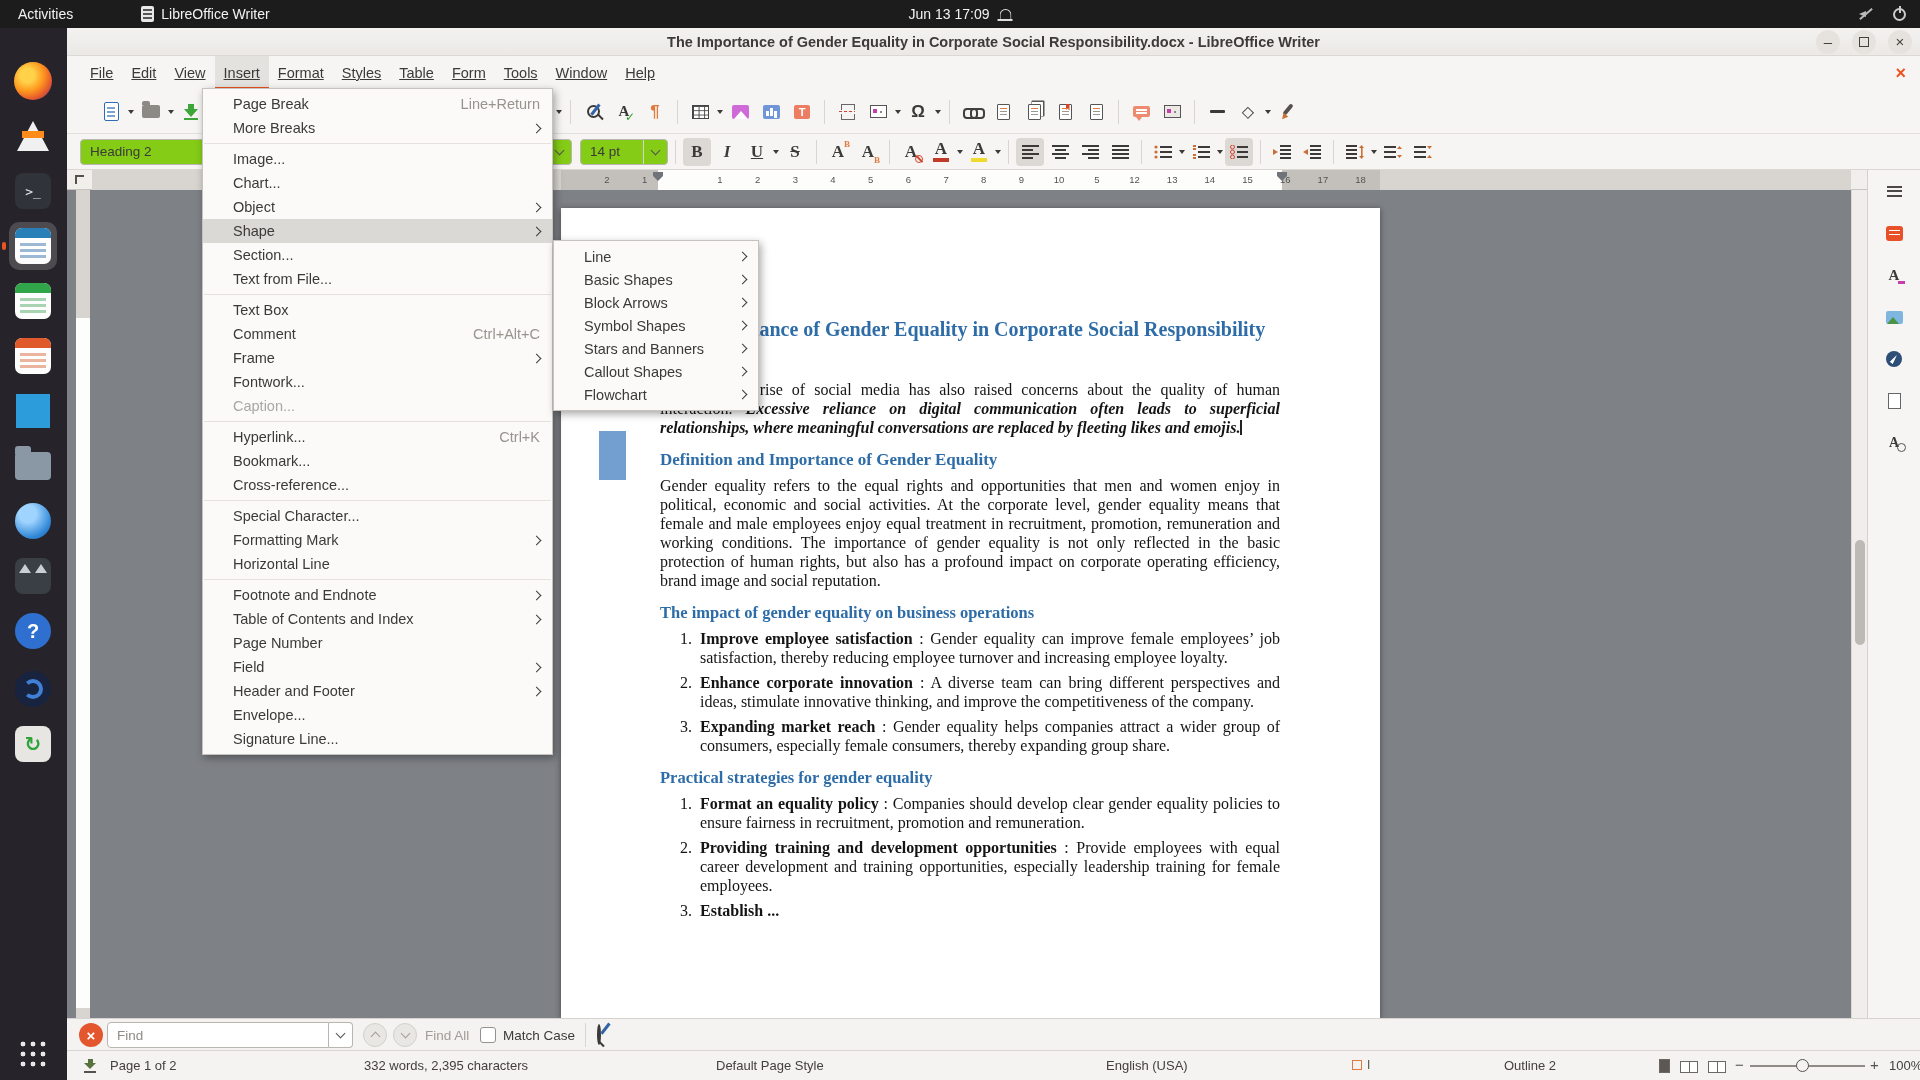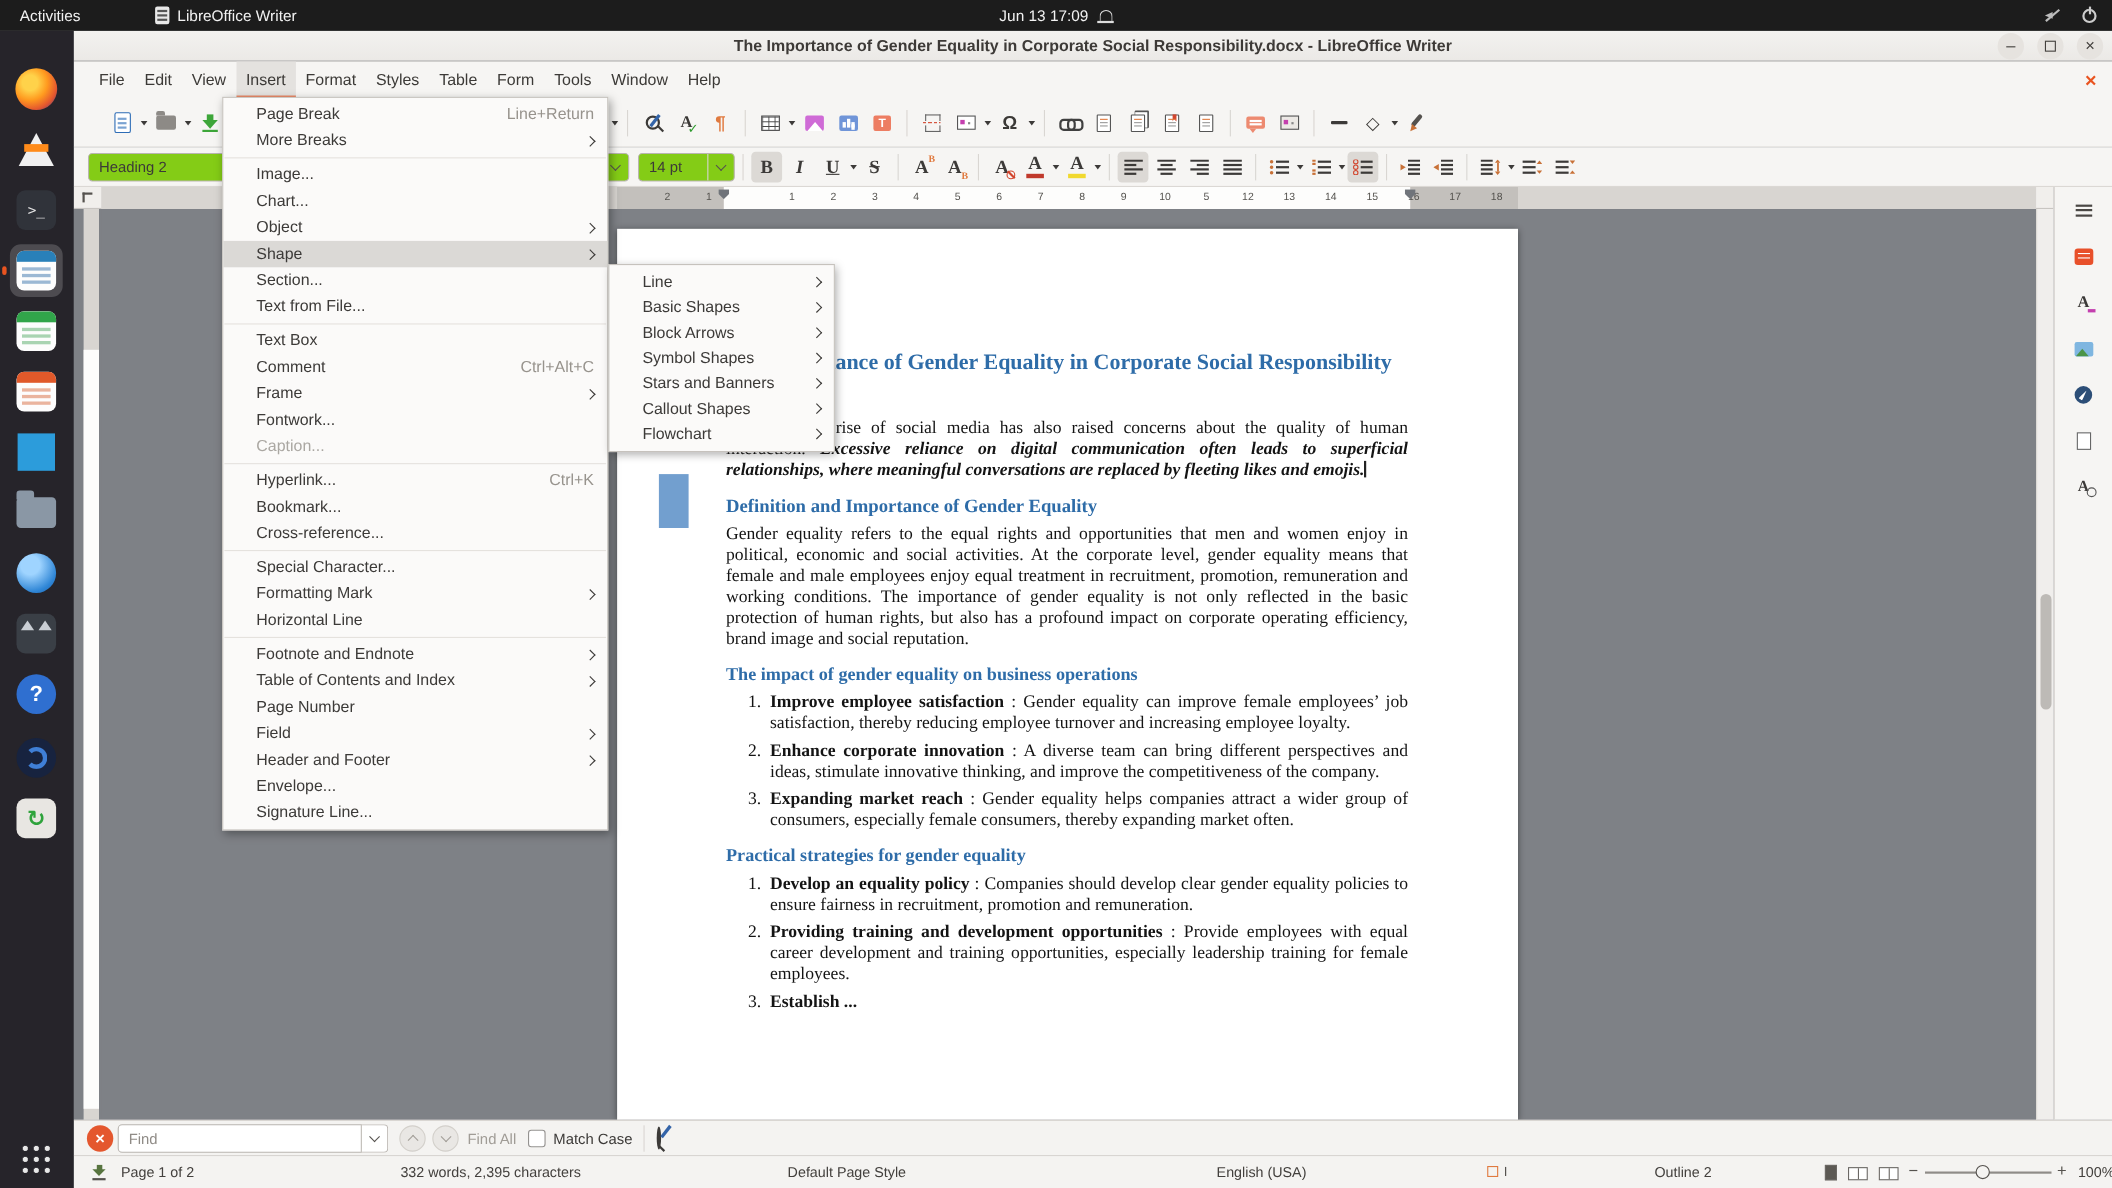--- a/index.html
+++ b/index.html
@@ -57,21 +57,21 @@
 
   
   #titlebar { left:67px; top:28px; width:1853px; height:28px; background:linear-gradient(#f3f2f0,#ebe9e6);
               border-bottom:1px solid #dcd9d5; display:flex; align-items:center; z-index:5; }
   #wtitle { flex:1; text-align:center; font-size:14.5px; font-weight:bold; color:#3d3a37; }
   .wbtns { position:absolute; right:8px; display:flex; gap:12px; }
   .wbtn { width:24px; height:24px; border-radius:50%; background:#e6e3df; display:flex; align-items:center; justify-content:center; font-size:15px; color:#43403d; }
 
   #menubar { left:67px; top:56px; width:1853px; height:34px; background:#f6f5f3; display:flex; align-items:center;
              font-size:14.5px; padding-left:14px; z-index:5; }
-  .mb-item { padding:0 9px; height:34px; display:flex; align-items:center; position:relative; color:#3c3a37; }
+  .mb-item { padding:0 9px; height:34px; display:flex; align-items:center; position:relative; color:#3c3a37;text-decoration:underline; }
   .mb-item.active { background:#e4e2df; }
   .mb-item.active::after { content:""; position:absolute; left:0; right:0; bottom:0; height:3px; background:#e95420; }
   #mb-close { position:absolute; right:14px; color:#e95420; font-size:18px; font-weight:bold; }
 
   
   #tb1 { left:67px; top:90px; width:1853px; height:44px; background:#f6f5f3; border-bottom:1px solid #e3e0dc; z-index:5; }
   #tb2 { left:67px; top:134px; width:1853px; height:36px; background:#f6f5f3; border-bottom:1px solid #dbd8d4; z-index:5; }
   .trow { position:absolute; top:0; height:100%; display:flex; align-items:center; gap:3px; }
   .ic { display:inline-flex; align-items:center; justify-content:center; min-width:28px; height:28px; border-radius:4px; position:relative; }
   .ic.pressed { background:#dcd9d5; }
@@ -651,29 +651,29 @@
             <span class="litext"><b>Improve employee satisfaction</b><span> : </span><span>Gender equality can improve female employees’ job satisfaction, thereby reducing employee turnover and increasing employee loyalty.</span></span>
           </div>
 
           <div class="li">
             <span class="num">2.</span>
             <span class="litext"><b>Enhance corporate innovation</b><span> : </span><span>A diverse team can bring different perspectives and ideas, stimulate innovative thinking, and improve the competitiveness of the company.</span></span>
           </div>
 
           <div class="li">
             <span class="num">3.</span>
-            <span class="litext"><b>Expanding market reach</b><span> : </span><span>Gender equality helps companies attract a wider group of consumers, especially female consumers, thereby expanding market often.</span></span>
+            <span class="litext"><b>Expanding market reach</b><span> : </span><span>Gender equality helps companies attract a wider group of consumers, especially female consumers, thereby expanding group share.</span></span>
           </div>
         </div>
       <h3>Practical strategies for gender equality</h3>
       <div>
 
           <div class="li">
             <span class="num">1.</span>
-            <span class="litext"><b>Develop an equality policy</b><span> : </span><span>Companies should develop clear gender equality policies to ensure fairness in recruitment, promotion and remuneration.</span></span>
+            <span class="litext"><b>Format an equality policy</b><span> : </span><span>Companies should develop clear gender equality policies to ensure fairness in recruitment, promotion and remuneration.</span></span>
           </div>
 
           <div class="li">
             <span class="num">2.</span>
             <span class="litext"><b>Providing training and development opportunities</b><span> : </span><span>Provide employees with equal career development and training opportunities, especially leadership training for female employees.</span></span>
           </div>
 
           <div class="li">
             <span class="num">3.</span>
             <span class="litext"><b>Establish ...</b><span></span><span></span></span>

